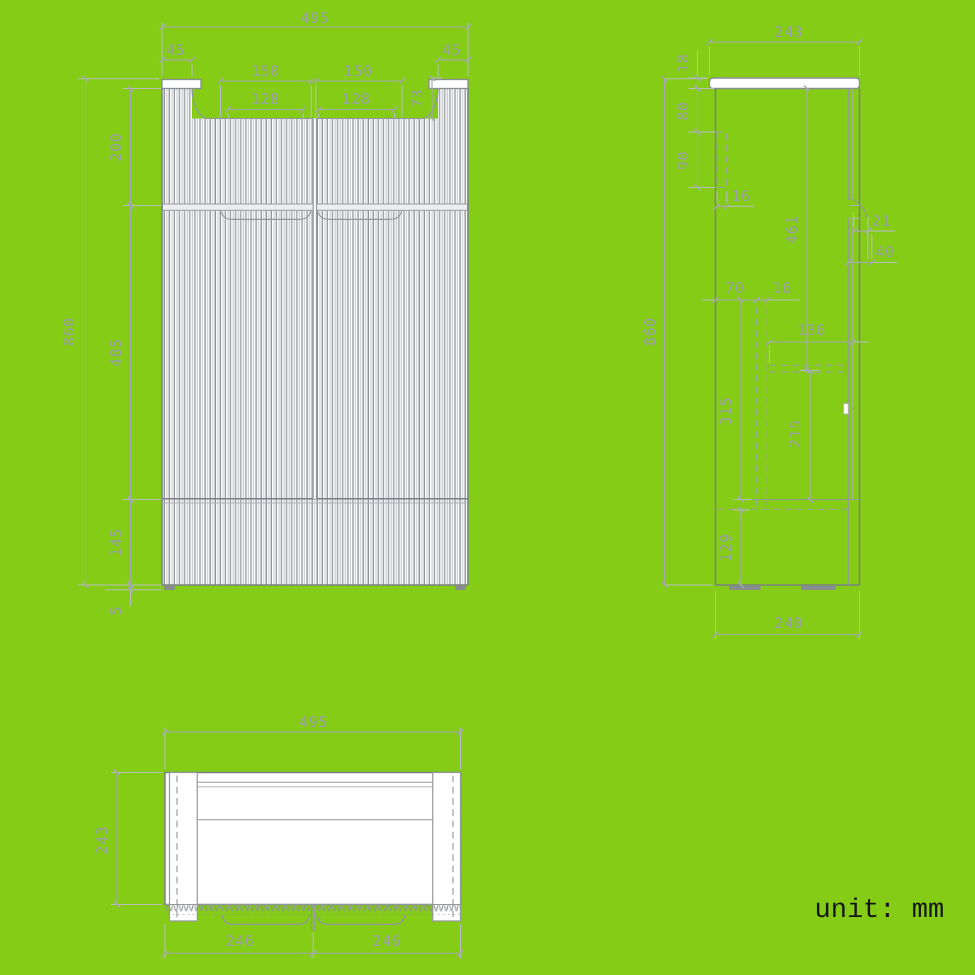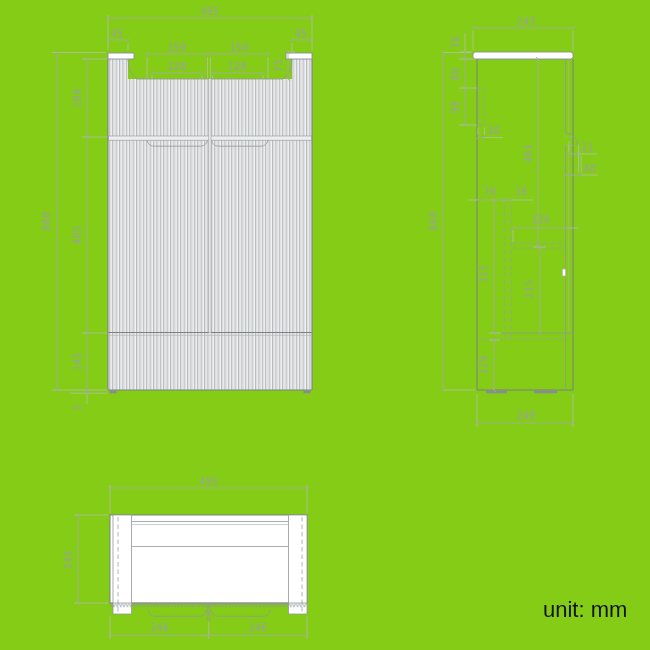--- a/index.html
+++ b/index.html
@@ -7,22 +7,22 @@
           font-family:"Liberation Sans",sans-serif;}
   svg{position:absolute;left:0;top:0;}
   .out{stroke:#7b8085;stroke-width:1;fill:none;}
   .o2{stroke:#93989d;stroke-width:.8;fill:none;}
   .o3{stroke:#a9aeb3;stroke-width:.6;fill:none;}
   .dim{stroke:#a4a9ae;stroke-width:.8;fill:none;}
   .ext{stroke:#b9bdc1;stroke-width:.7;fill:none;}
   .dsh{stroke:#9aa0a5;stroke-width:.8;fill:none;stroke-dasharray:4.5 3;}
   .wf{fill:#fff;}
   text.d{font-family:"DejaVu Sans Mono",monospace;font-size:9.8px;fill:#9aa0a6;letter-spacing:.5px;}
-  .unit{position:absolute;left:543px;top:597px;width:100px;font-size:22px;color:#141414;
-        font-family:Liberation Sans, sans-serif;}
+  .unit{position:absolute;left:543px;top:597px;width:100px;font-size:18px;color:#141414;
+        font-family:Liberation Mono, monospace;}
 </style>
 </head>
 <body>
 
 <div class="canvas">
 <svg width="650" height="650" viewBox="0 0 650 650">
   <defs>
     <marker id="tk" viewBox="0 0 8 8" refX="4" refY="4" markerWidth="8" markerHeight="8" orient="auto">
       <path d="M1.5,6.5 L6.5,1.5" stroke="#a4a9ae" stroke-width="1.1" fill="none"></path>
     </marker>

